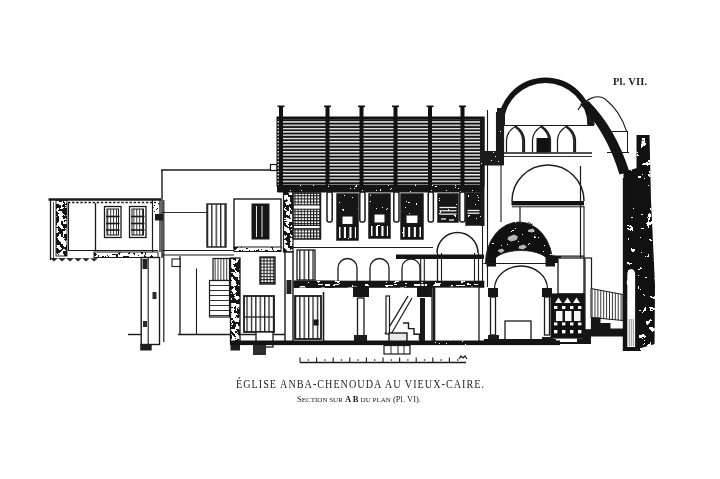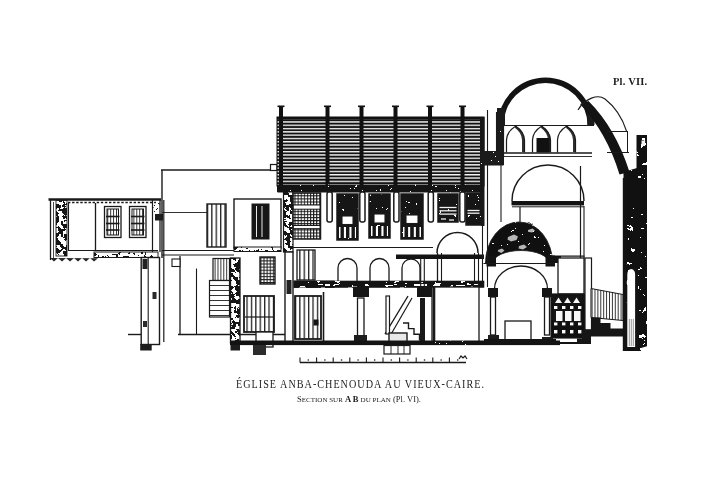--- a/index.html
+++ b/index.html
@@ -1,16 +1,16 @@
 <!DOCTYPE html>
 <html><head>
 <meta charset="utf-8">
 <style>
 html,body{margin:0;padding:0;background:#fff;}
-#page{width:647px;height:479px;position:relative;background:#fff;overflow:hidden;text-decoration:underline;}
+#page{width:720px;height:479px;position:relative;background:#fff;overflow:hidden;text-decoration:underline;}
 svg{display:block;}
 text{font-family:"Liberation Serif", serif;fill:#1c1c1c;}
 </style>
 </head>
 <body>
 <div id="page">
 <svg width="720" height="479" viewBox="0 0 720 479">
 <defs>
 <filter id="fm" x="-8%" y="-8%" width="116%" height="116%">
   <feTurbulence type="fractalNoise" baseFrequency="0.32" numOctaves="3" seed="5" result="t"></feTurbulence>

